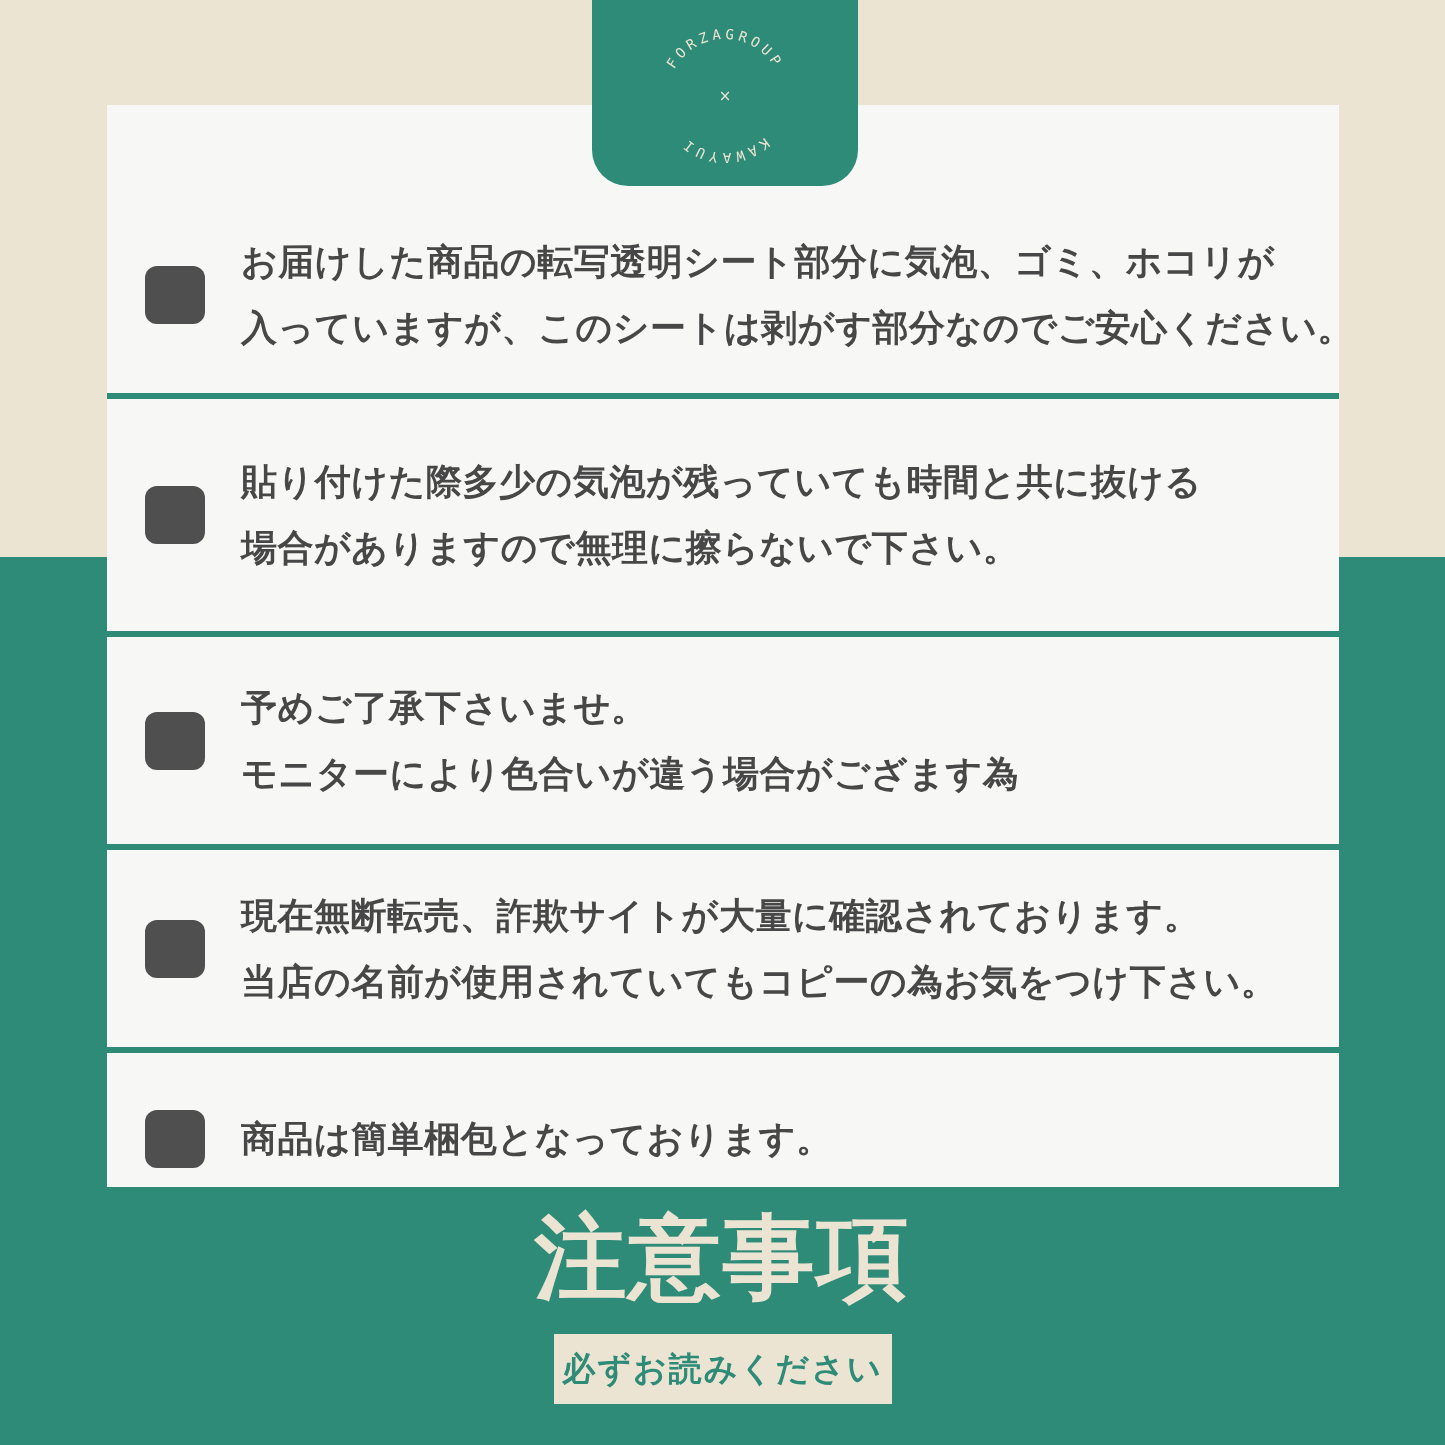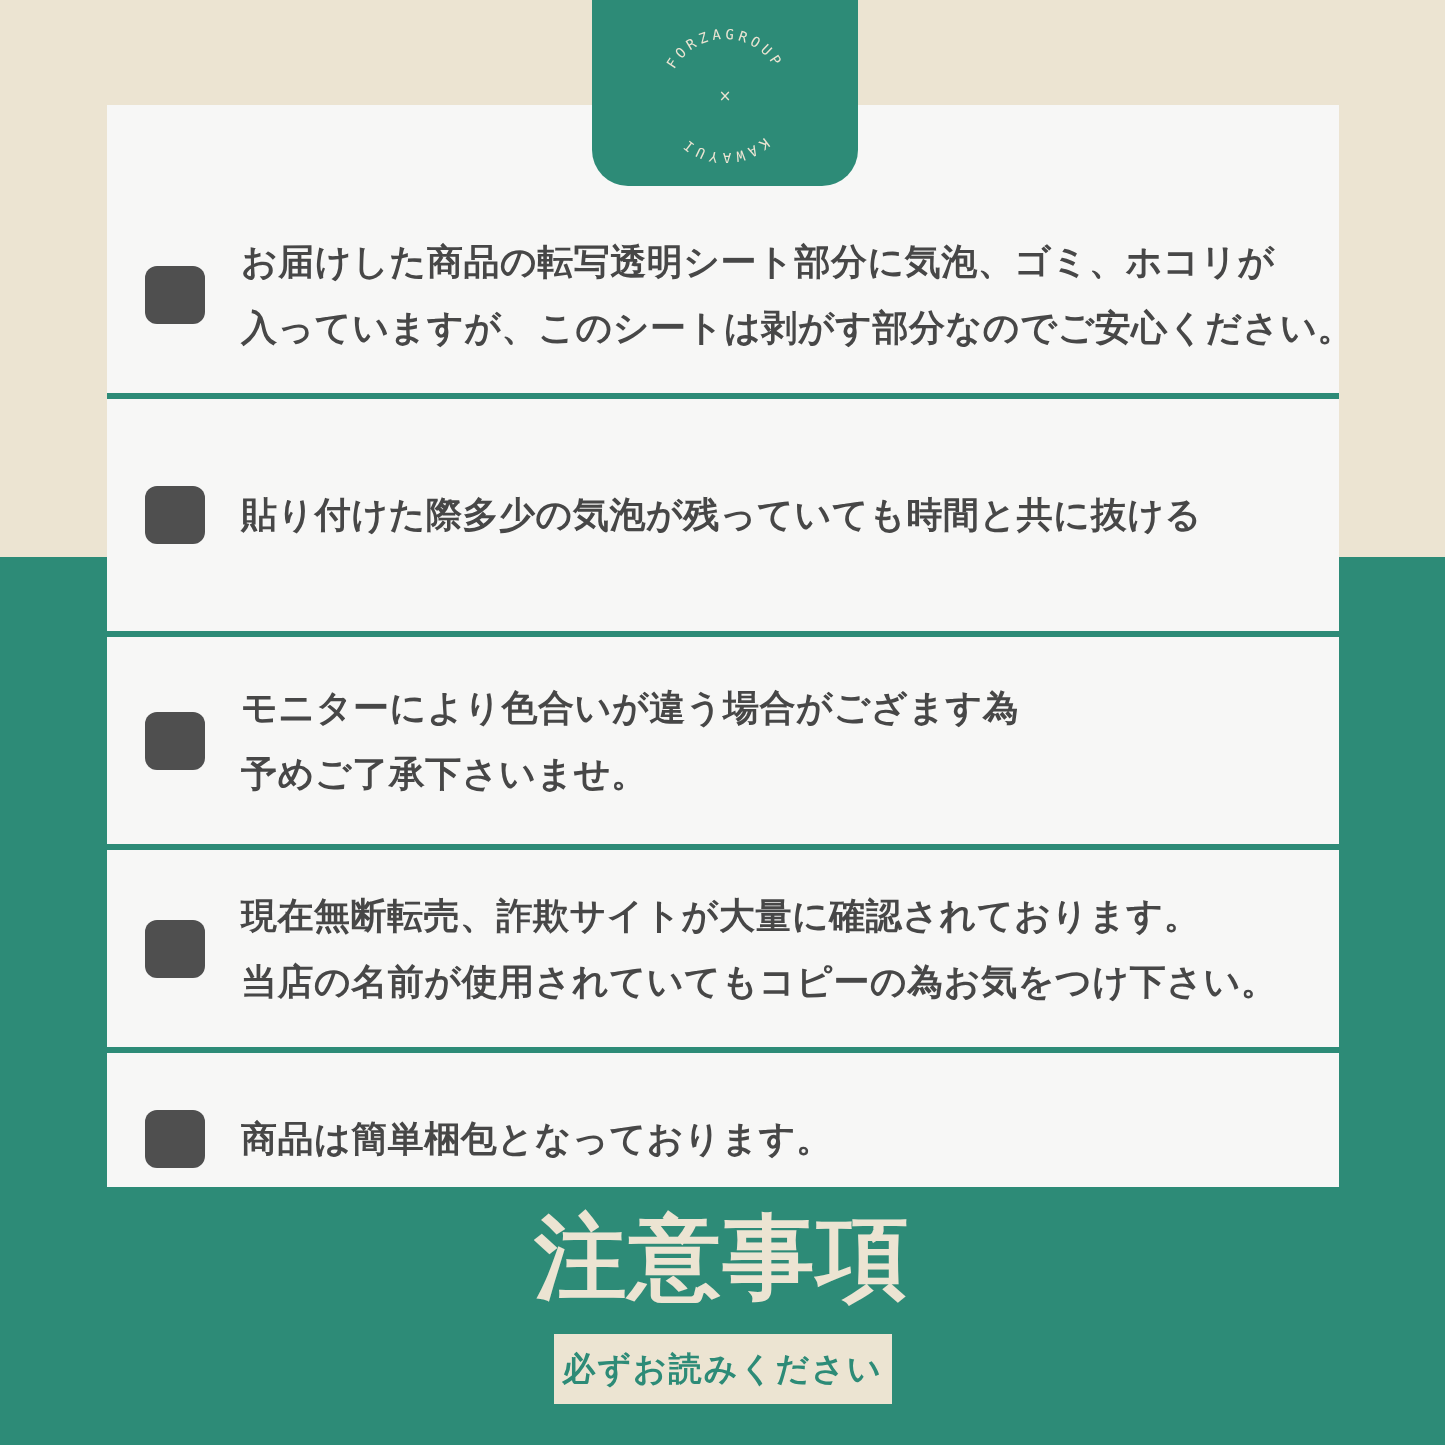--- a/index.html
+++ b/index.html
@@ -118,30 +118,31 @@
         <div>入っていますが、このシートは剥がす部分なのでご安心ください。</div>
       </div>
     </section>
 
     <div class="divider"></div>
 
     <section class="notice n2">
       <span class="checkbox"></span>
       <div class="lines">
         <div>貼り付けた際多少の気泡が残っていても時間と共に抜ける</div>
+        <div>場合がありますので無理に擦らないで下さい。</div>
       </div>
     </section>
 
     <div class="divider"></div>
 
     <section class="notice n3">
       <span class="checkbox"></span>
       <div class="lines">
+        <div>予めご了承下さいませ。</div>
         <div>モニターにより色合いが違う場合がござます為</div>
-        <div>予めご了承下さいませ。</div>
       </div>
     </section>
 
     <div class="divider"></div>
 
     <section class="notice n4">
       <span class="checkbox"></span>
       <div class="lines">
         <div>現在無断転売、詐欺サイトが大量に確認されております。</div>
         <div>当店の名前が使用されていてもコピーの為お気をつけ下さい。</div>

